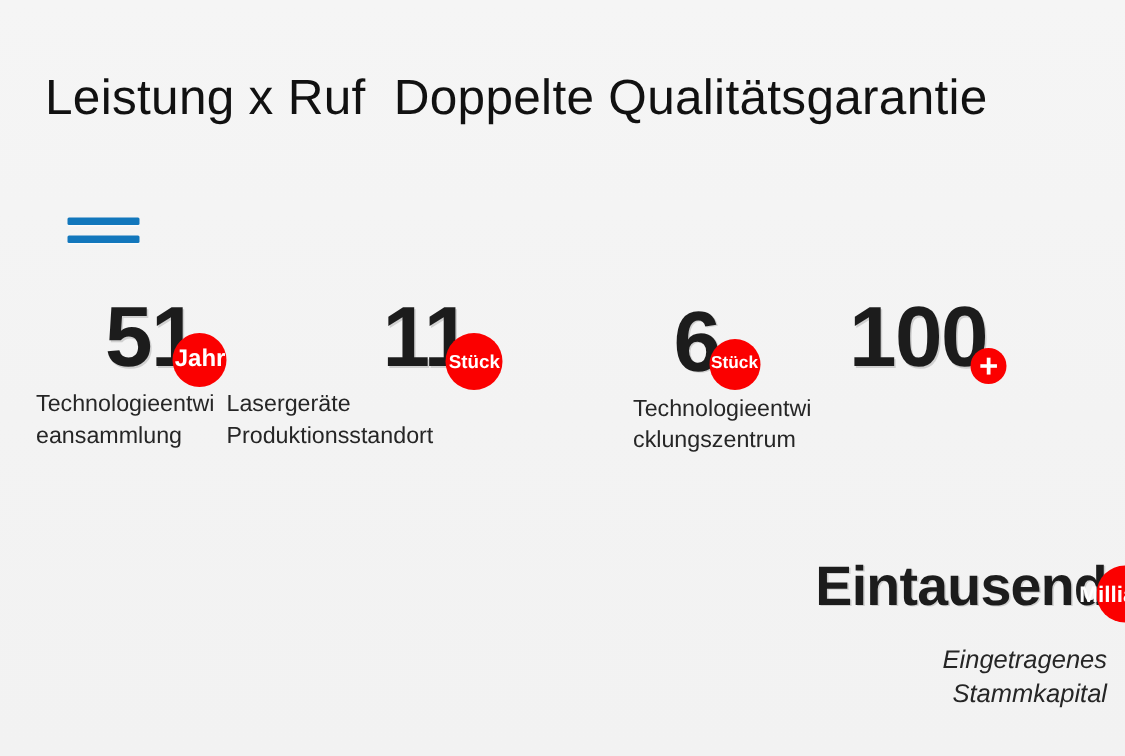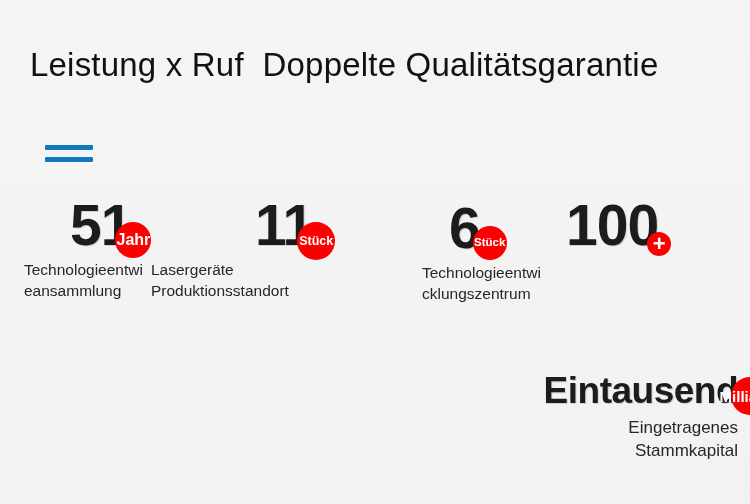--- a/index.html
+++ b/index.html
@@ -121,21 +121,21 @@
   .stat-3 .stat-label { margin-left: -2px; }
   .stat-4 .stat-label { margin-left: 0; }
 
   
   .stat-5 { left: 120px; top: 360px; width: 300px; text-align: left; }
   .stat-6 { left: 438px; top: 372px; width: 300px; text-align: right; }
 
   .stat-5 .stat-figure { margin-left: 8px; }
   .stat-6 .stat-figure { margin-left: 0px; }
   .stat-5 .stat-label { margin-left: 0px; font-size: 17px; }
-  .stat-6 .stat-label { margin-left: 35px; font-size: 17px; margin-top: 8px; }
+  .stat-6 .stat-label { margin-left: 35px; font-size: 17px; margin-top: 20px; font-style: italic; }
 
   
   .badge-1 { width: 36px; height: 36px; font-size: 16px; right: -20px; bottom: -4px; }
   .badge-2 { width: 38px; height: 38px; font-size: 12.5px; right: -22px; bottom: -6px; }
   .badge-3 { width: 34px; height: 34px; font-size: 11.5px; right: -27px; bottom: -3px; }
   .badge-4 { width: 24px; height: 24px; right: -13px; bottom: -2px; }
   .badge-5 { width: 44px; height: 44px; font-size: 13px; right: -28px; bottom: -8px; }
   .badge-6 { width: 38px; height: 38px; font-size: 15px; right: -31px; bottom: -6px; margin-left: 35px; }
 </style>
 </head>

